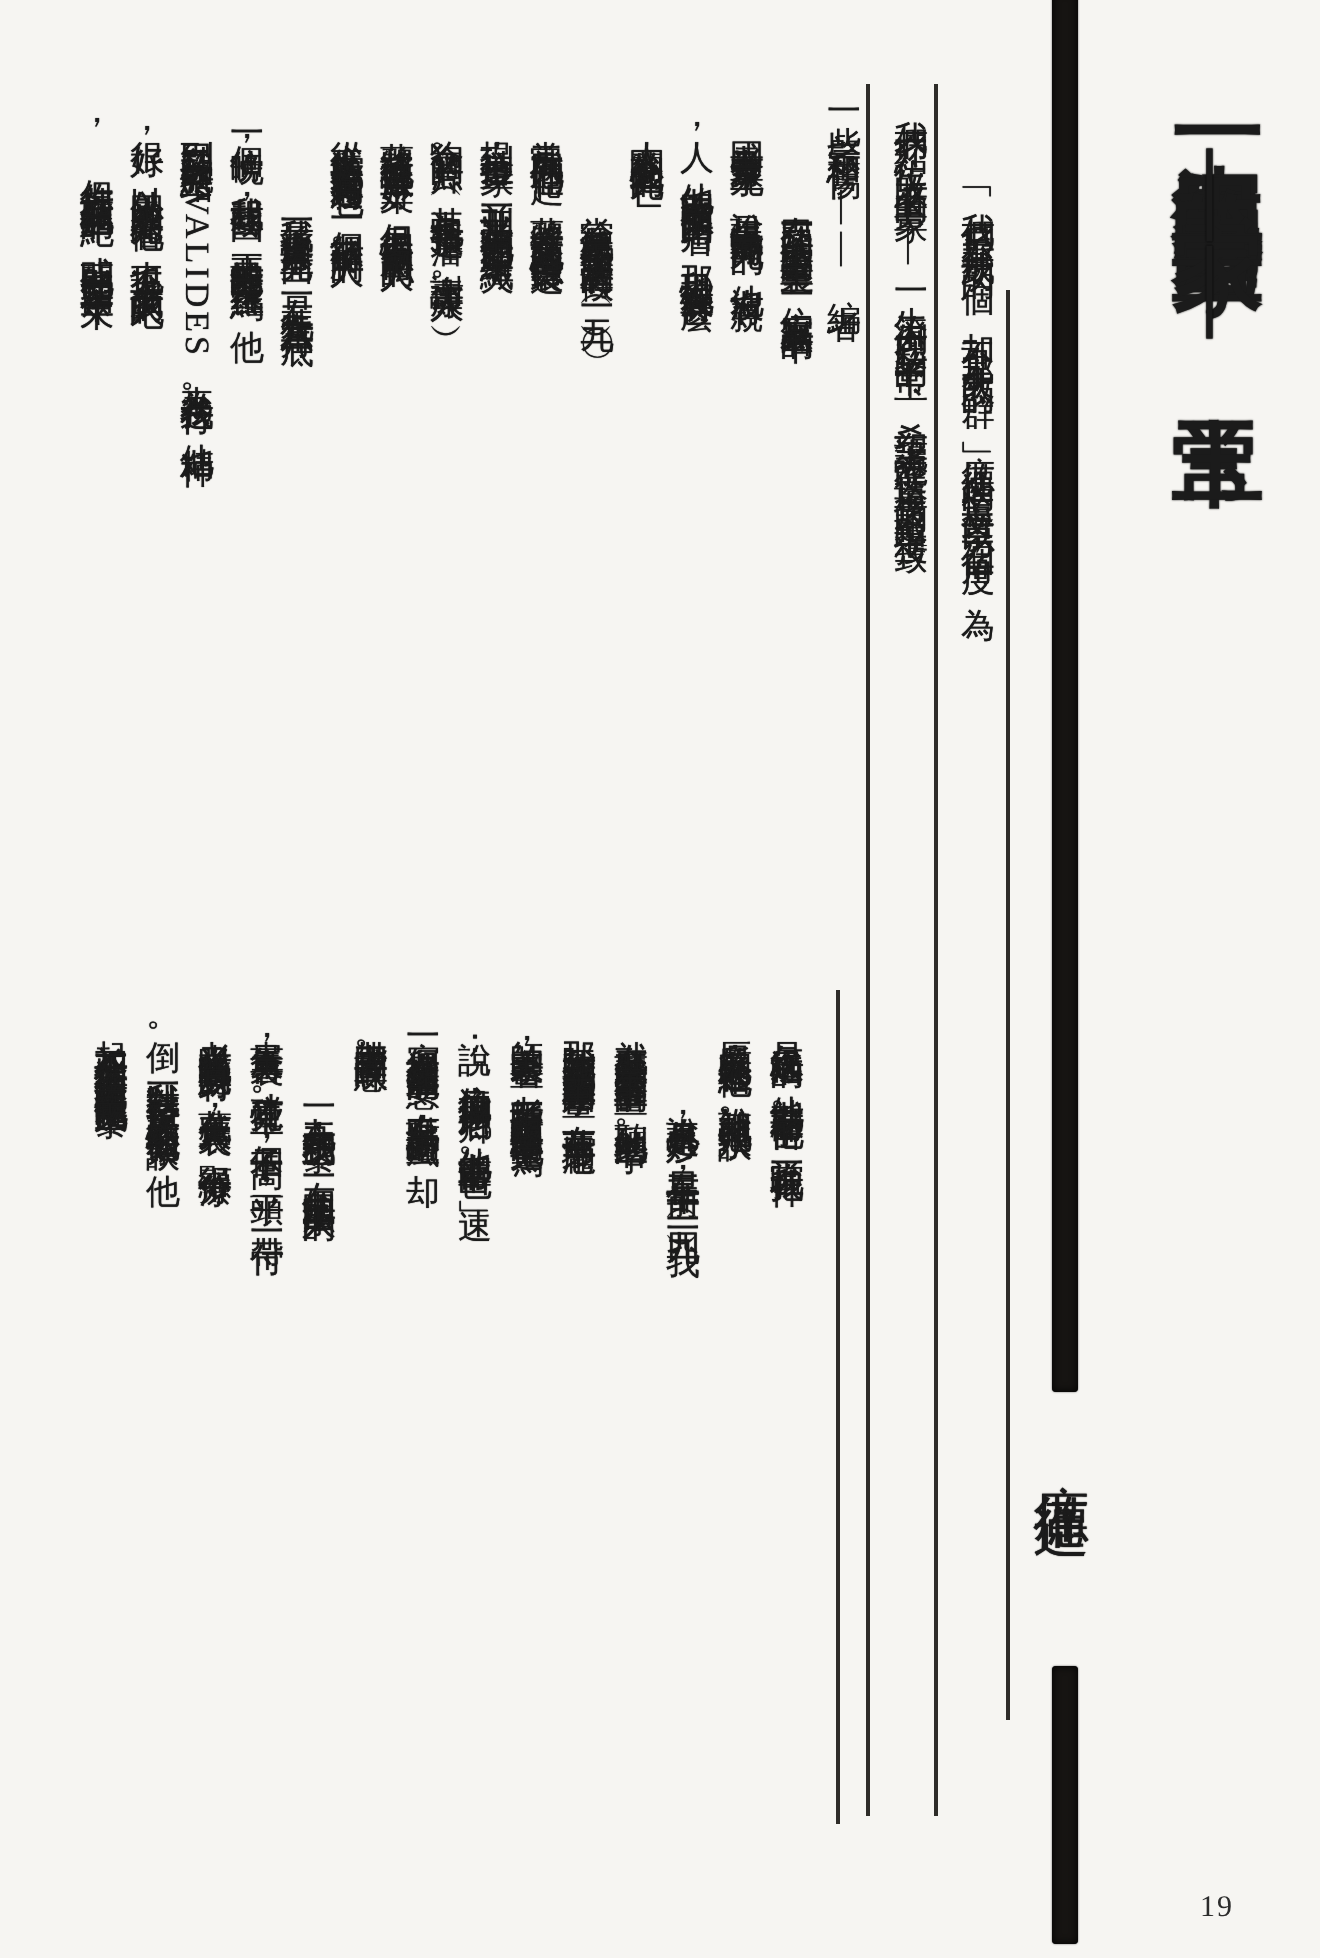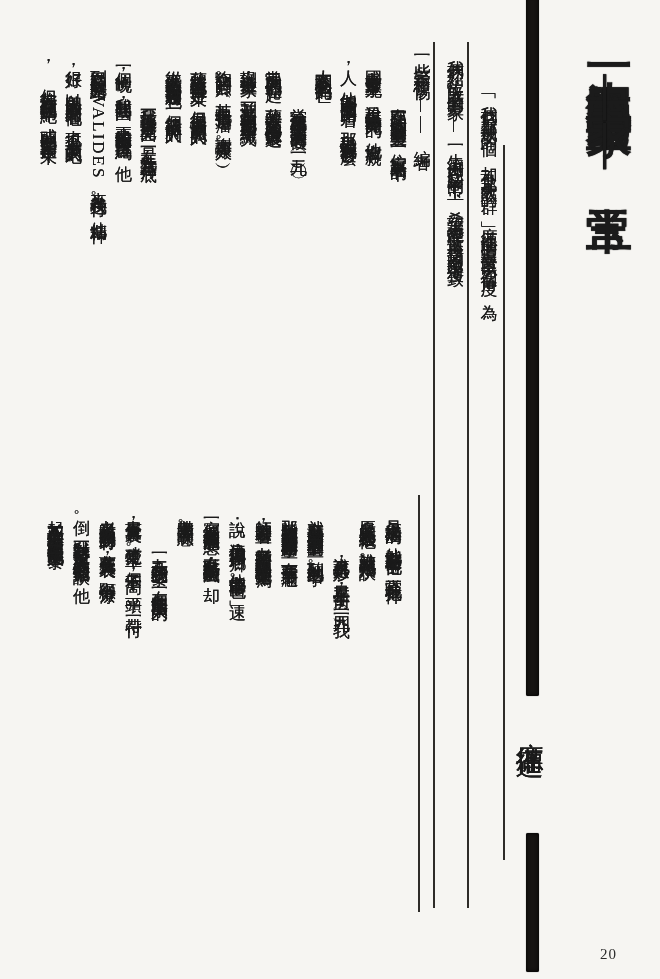--- a/index.html
+++ b/index.html
@@ -96,15 +96,15 @@
       <div class="col">說：「這位是你們四川老鄉，他的畫非常出色。」速</div>
       <div class="col">寫一個裸女坐着抽煙的姿態，有點瑪諦斯的畫風，却</div>
       <div class="col">帶中國畫的意味。</div>
       <div class="col">　　一九六三年我到了巴黎，在一個中國留法學人的</div>
       <div class="col">畫展集會裏，才碰見常玉。個子不高，平頭，帶一付</div>
       <div class="col">老光眼鏡略粗寬的身材，藏在舊大衣裏，顯得十分潦</div>
       <div class="col">倒。我以對待一位長輩親人一般的心情和他絮談，他</div>
       <div class="col">起初並不十分信任一個像我這樣陌生而比他晚來巴黎</div>
     </div>
 
-  <div id="page-number">20</div>
+  <div id="page-number">19</div>
 
 </div>
 
 </body></html>

